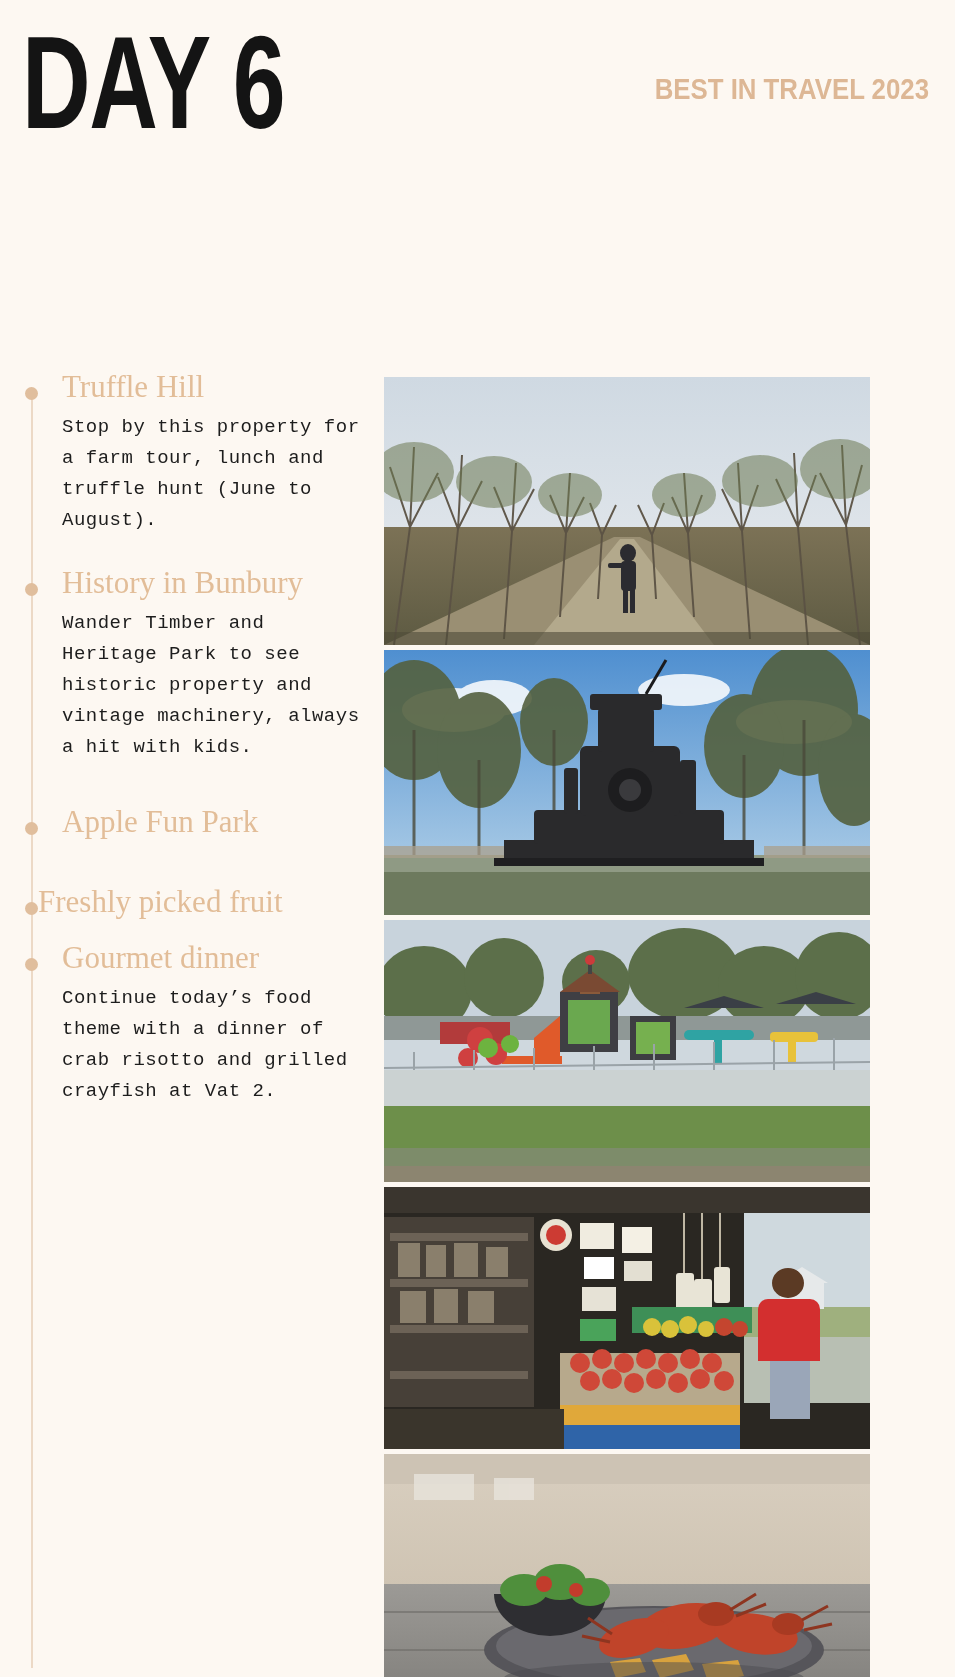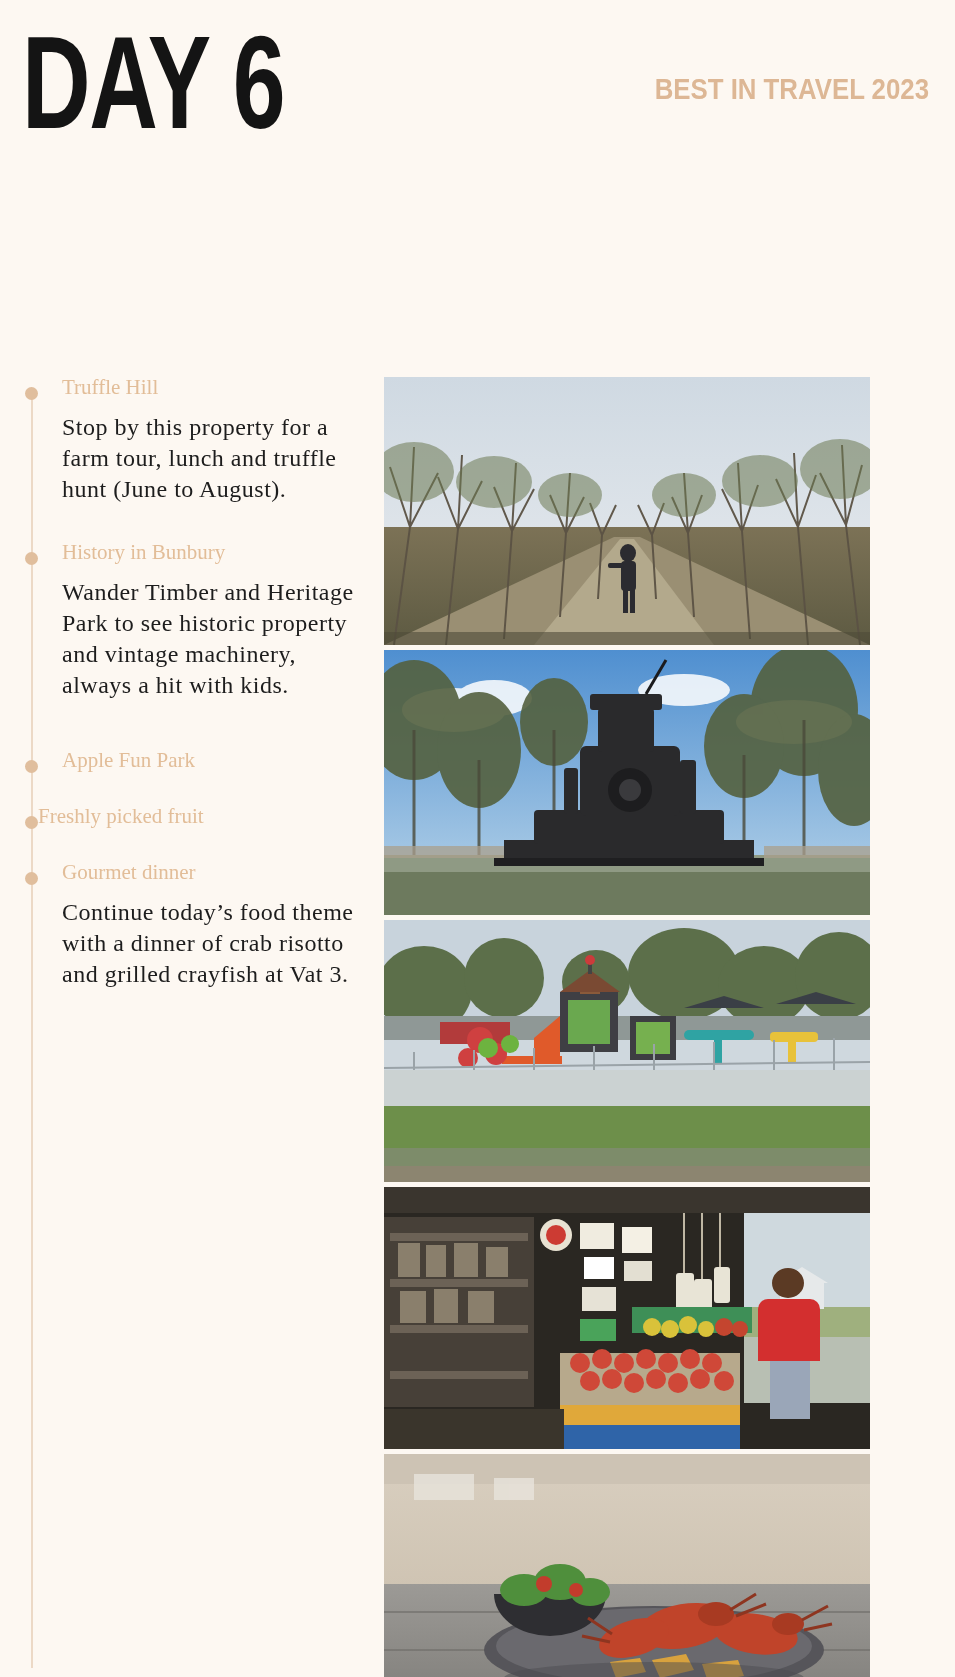--- a/index.html
+++ b/index.html
@@ -91,41 +91,41 @@
     position: absolute;
     left: 25px;
     top: 19px;
     width: 13px;
     height: 13px;
     border-radius: 50%;
     background: #e0be9d;
   }
   .item-title {
     font-family: "Liberation Serif", serif;
-    font-size: 21px;
+    font-size: 31px;
     line-height: 38px;
     color: #e2bd98;
     letter-spacing: 0px;
     white-space: nowrap;
     margin: 0 0 6px 0;
   }
   .item-body {
-    font-family: Liberation Serif, serif;
-    font-size: 24px;
+    font-family: Liberation Mono, monospace;
+    font-size: 19px;
     line-height: 31px;
     color: #1d1d1d;
     letter-spacing: 0.5px;
     max-width: 300px;
   }
 
   
   .item.i0 { margin-top: 0; }
   .item.i1 { margin-top: 28px; }
   .item.i2 { margin-top: 40px; }
-  .item.i3 { margin-top: 18px; padding-left: 38px; }
+  .item.i3 { margin-top: 42px; padding-left: 38px; }
   .item.i4 { }
 
   
   .photo {
     width: 486px;
     margin-bottom: 5px;
     position: relative;
     overflow: hidden;
     background: #cfcfcf;
   }
@@ -171,21 +171,21 @@
       </div>
 
       <div class="item i3">
         <span class="bullet"></span>
         <div class="item-title">Freshly picked fruit</div>
       </div>
 
       <div class="item i4">
         <span class="bullet"></span>
         <div class="item-title">Gourmet dinner</div>
-        <div class="item-body">Continue today’s food theme with a dinner of crab risotto and grilled crayfish at Vat 3.</div>
+        <div class="item-body">Continue today’s food theme with a dinner of crab risotto and grilled crayfish at Vat 2.</div>
       </div>
 
     </div>
 
     <div class="col-right">
 
       <div class="photo ph0">
         <svg viewBox="0 0 486 268" preserveAspectRatio="none">
           <defs>
             <linearGradient id="sky1" x1="0" y1="0" x2="0" y2="1">

